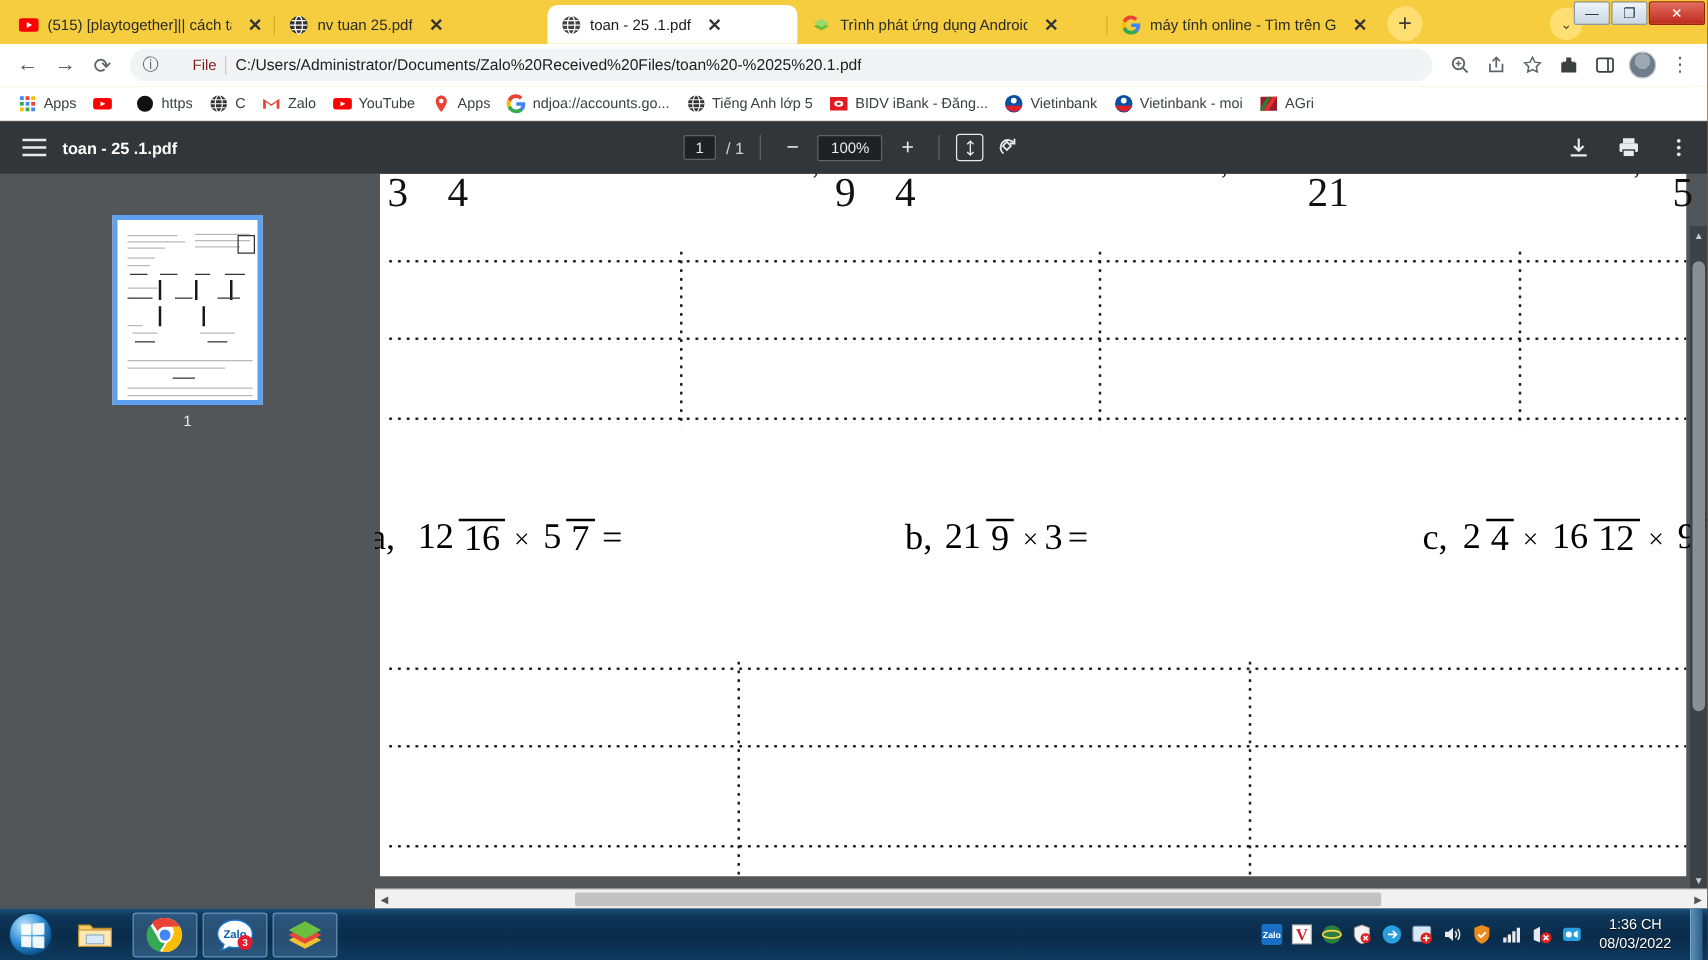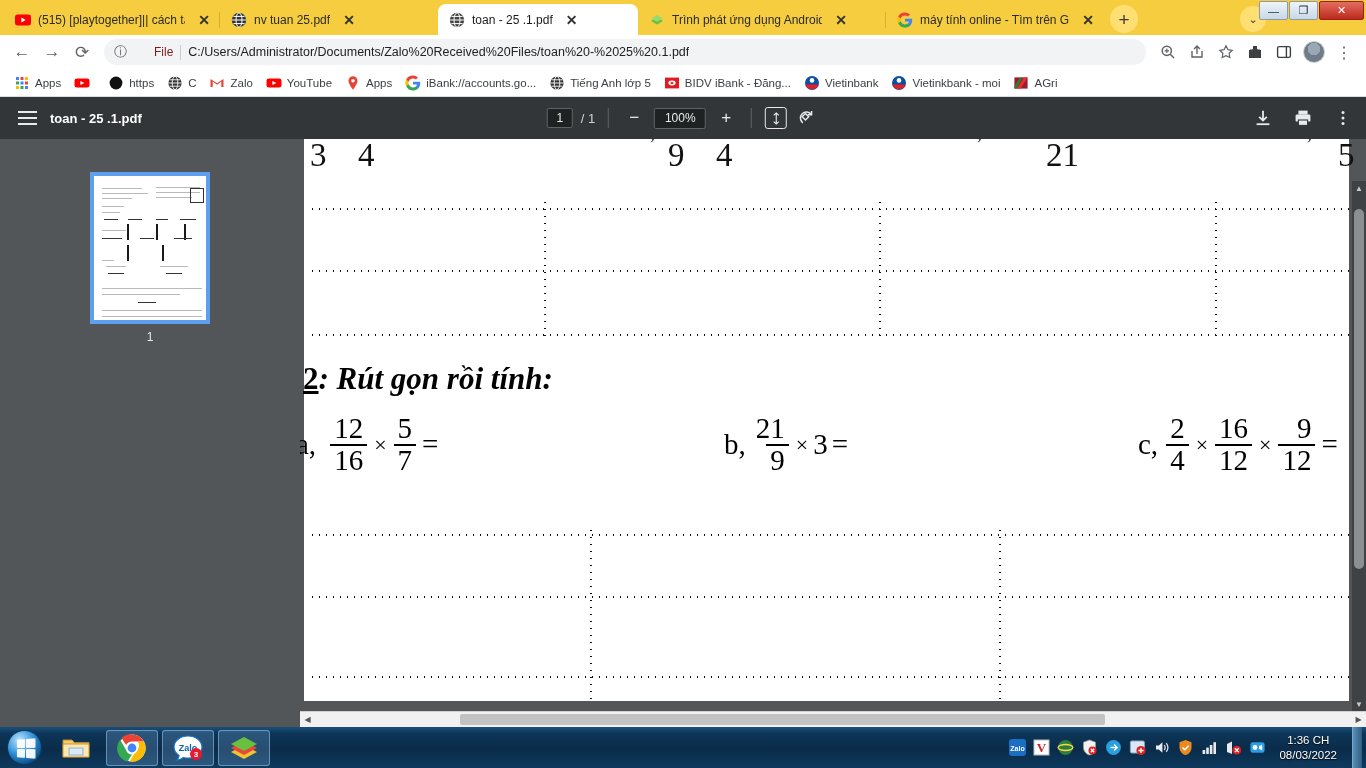--- a/index.html
+++ b/index.html
@@ -172,21 +172,21 @@
   .apos { position:absolute; font-family:"Liberation Serif",serif; font-size: 20px; color:#111; }
   .heading {
     position: absolute; font-family: "Liberation Serif", serif;
     font-weight: bold; font-style: italic; font-size: 31px; color: #000;
   }
   .heading .num { font-style: normal; text-decoration: underline; }
   .expr {
     position: absolute; font-family: "Liberation Serif", serif; font-size: 29px;
     color: #000; display: flex; align-items: center; white-space: nowrap;
   }
-  .frac { display: inline-flex; flex-direction: column; align-items: flex-end;
+  .frac { display: inline-flex; align-items: flex-start;
     vertical-align: middle; margin: 0 2px; line-height: 1.02; }
   .frac .nu { padding: 0 4px; }
   .frac .de { padding: 0 4px; border-top: 2px solid #000; }
   .times { margin: 0 5px; font-size: 22px; }
   .eq { margin-left: 4px; }
 
   
   .vscroll {
     position: absolute; right: 0; top: 42px; bottom: 16px; width: 14px;
     background: #3e4245;
@@ -438,21 +438,21 @@
 
     <div class="bm">
       <span class="bmico">
         <svg viewBox="0 0 16 16" width="16" height="16">
             <path d="M15.2 8.2c0-.5 0-1-.1-1.4H8v2.8h4a3.5 3.5 0 01-1.5 2.3v1.9h2.4c1.4-1.3 2.3-3.2 2.3-5.6z" fill="#4285F4"></path>
             <path d="M8 15.5c2 0 3.8-.7 5-1.8l-2.4-1.9c-.7.5-1.6.7-2.6.7-2 0-3.7-1.3-4.3-3.2H1.2v2a7.5 7.5 0 006.8 4.2z" fill="#34A853"></path>
             <path d="M3.7 9.3a4.5 4.5 0 010-2.9v-2H1.2a7.5 7.5 0 000 6.9z" fill="#FBBC05"></path>
             <path d="M8 3.4c1.1 0 2.1.4 2.9 1.2l2.1-2.1A7.2 7.2 0 008 .5 7.5 7.5 0 001.2 4.4l2.5 2c.6-1.9 2.3-3 4.3-3z" fill="#EA4335"></path>
           </svg>
       </span>
-      <span>iBank://accounts.go...</span>
+      <span>ndjoa://accounts.go...</span>
     </div>
 
     <div class="bm">
       <span class="bmico">
         <svg viewBox="0 0 16 16" width="16" height="16">
             <circle cx="8" cy="8" r="6.6" fill="#333"></circle>
             <ellipse cx="8" cy="8" rx="2.8" ry="6.6" fill="none" stroke="#fff" stroke-width=".9"></ellipse>
             <path d="M1.4 8h13.2M2.6 4.8h10.8M2.6 11.2h10.8" stroke="#fff" stroke-width=".9" fill="none"></path>
           </svg>
       </span>
@@ -482,21 +482,21 @@
     </div>
 
     <div class="bm">
       <span class="bmico">
         <svg viewBox="0 0 16 16" width="16" height="16">
             <circle cx="8" cy="8" r="7" fill="#0a4fa0"></circle>
             <path d="M1.4 9.6a7 7 0 0013.2 0z" fill="#e11f26"></path>
             <circle cx="8" cy="5.4" r="2.3" fill="#fff"></circle>
           </svg>
       </span>
-      <span>Vietinkbank - moi</span>
+      <span>Vietinbank - moi</span>
     </div>
 
     <div class="bm">
       <span class="bmico">
         <svg viewBox="0 0 16 16" width="16" height="16">
             <rect x="1.4" y="2.4" width="13.2" height="11.2" fill="#9b1b30"></rect>
             <path d="M4 13.6L11 2.4h3.6L7.6 13.6z" fill="#e8312f"></path>
             <path d="M1.4 11L7 2.4h2.6L3.9 13.6H1.4z" fill="#2e7d32"></path>
           </svg>
       </span>
@@ -615,23 +615,20 @@
           <div class="apos" style="left:1002px;top:-6px;">’</div>
           <div class="topnum" style="left:1034px;top:-2px;">5</div>
 
           <div class="dotrow" style="top:69px;"></div>
           <div class="dotrow" style="top:131px;"></div>
           <div class="dotrow" style="top:195px;"></div>
           <div class="dotcol" style="left:240px;top:60px;height:142px;"></div>
           <div class="dotcol" style="left:575px;top:60px;height:142px;"></div>
           <div class="dotcol" style="left:911px;top:60px;height:142px;"></div>
 
-          <div class="heading" style="left:-1px;top:222px;">
-            <span class="num">2</span><span>: Rút gọn rồi tính:</span>
-          </div>
 
           <div class="expr" style="left:-8px;top:275px;">
             <span>a,</span>
             <span class="frac" style="margin-left:14px;">
               <span class="nu">12</span>
               <span class="de">16</span>
             </span>
             <span class="times">×</span>
             <span class="frac">
               <span class="nu">5</span>

